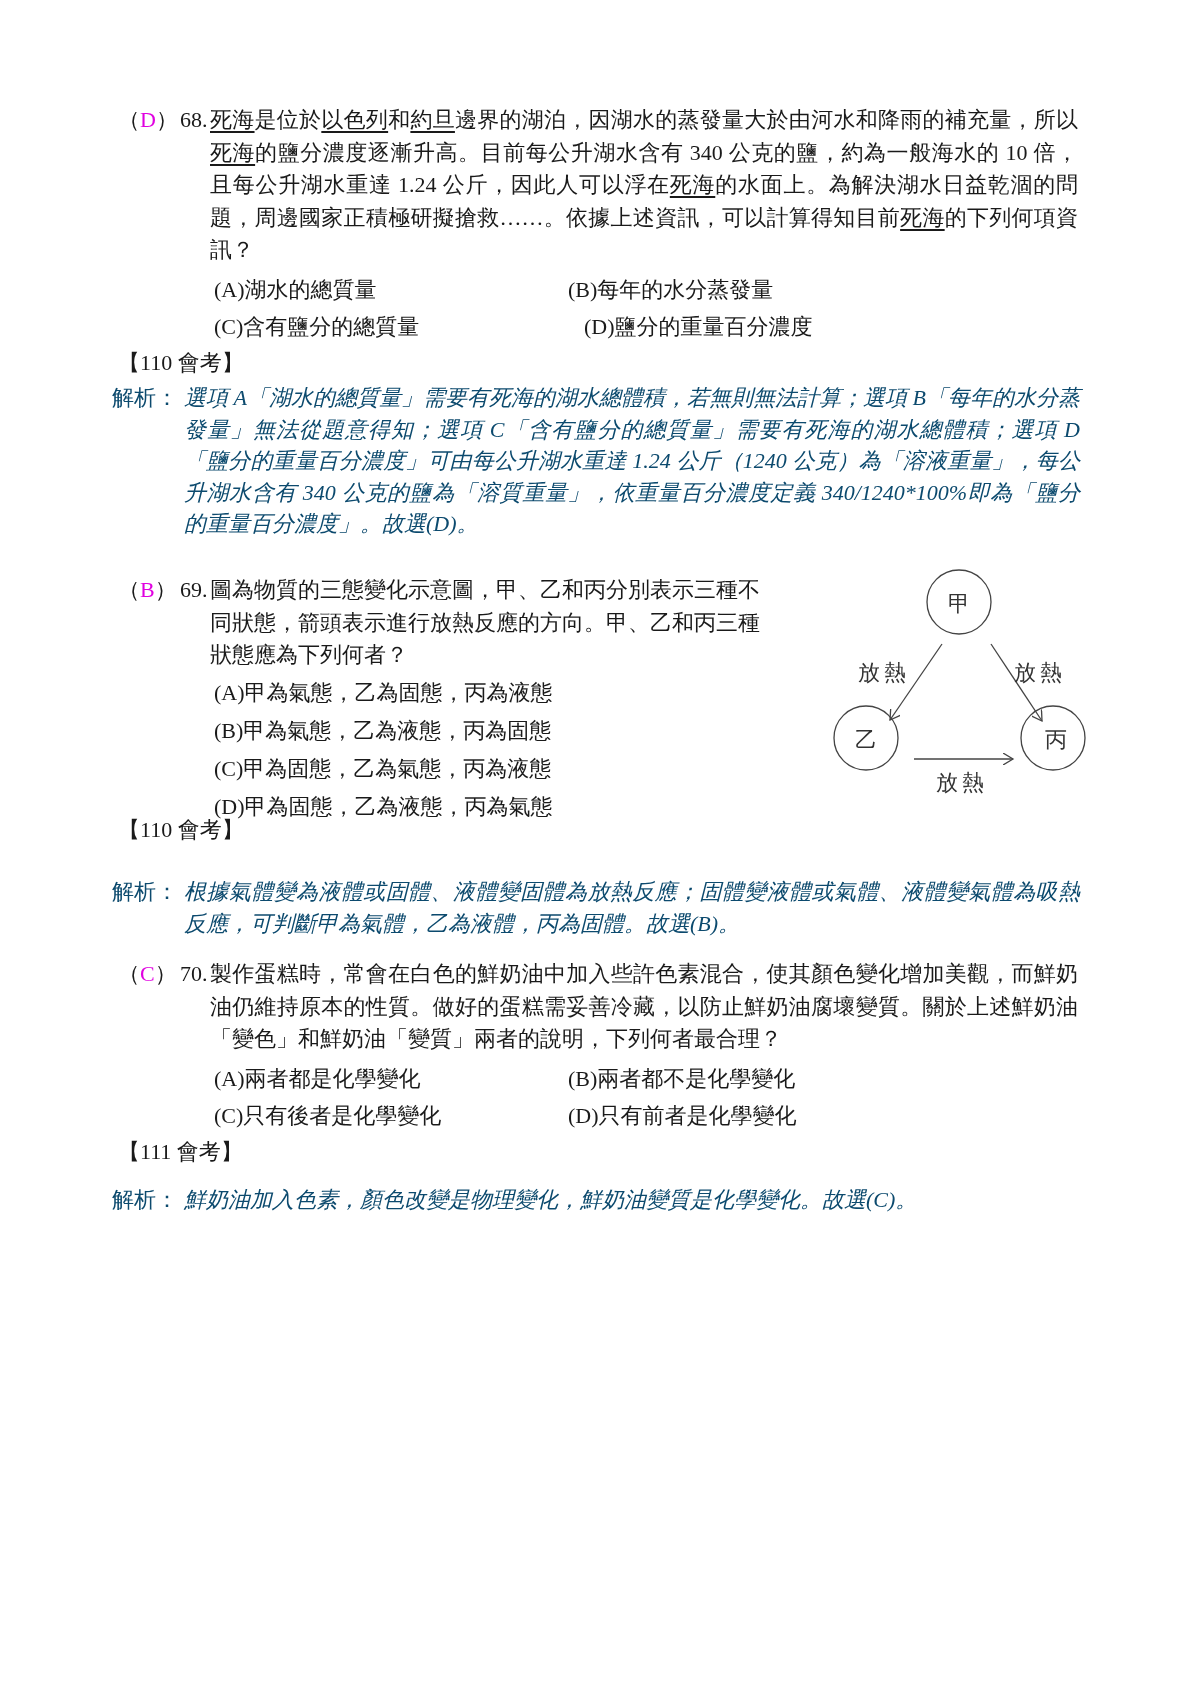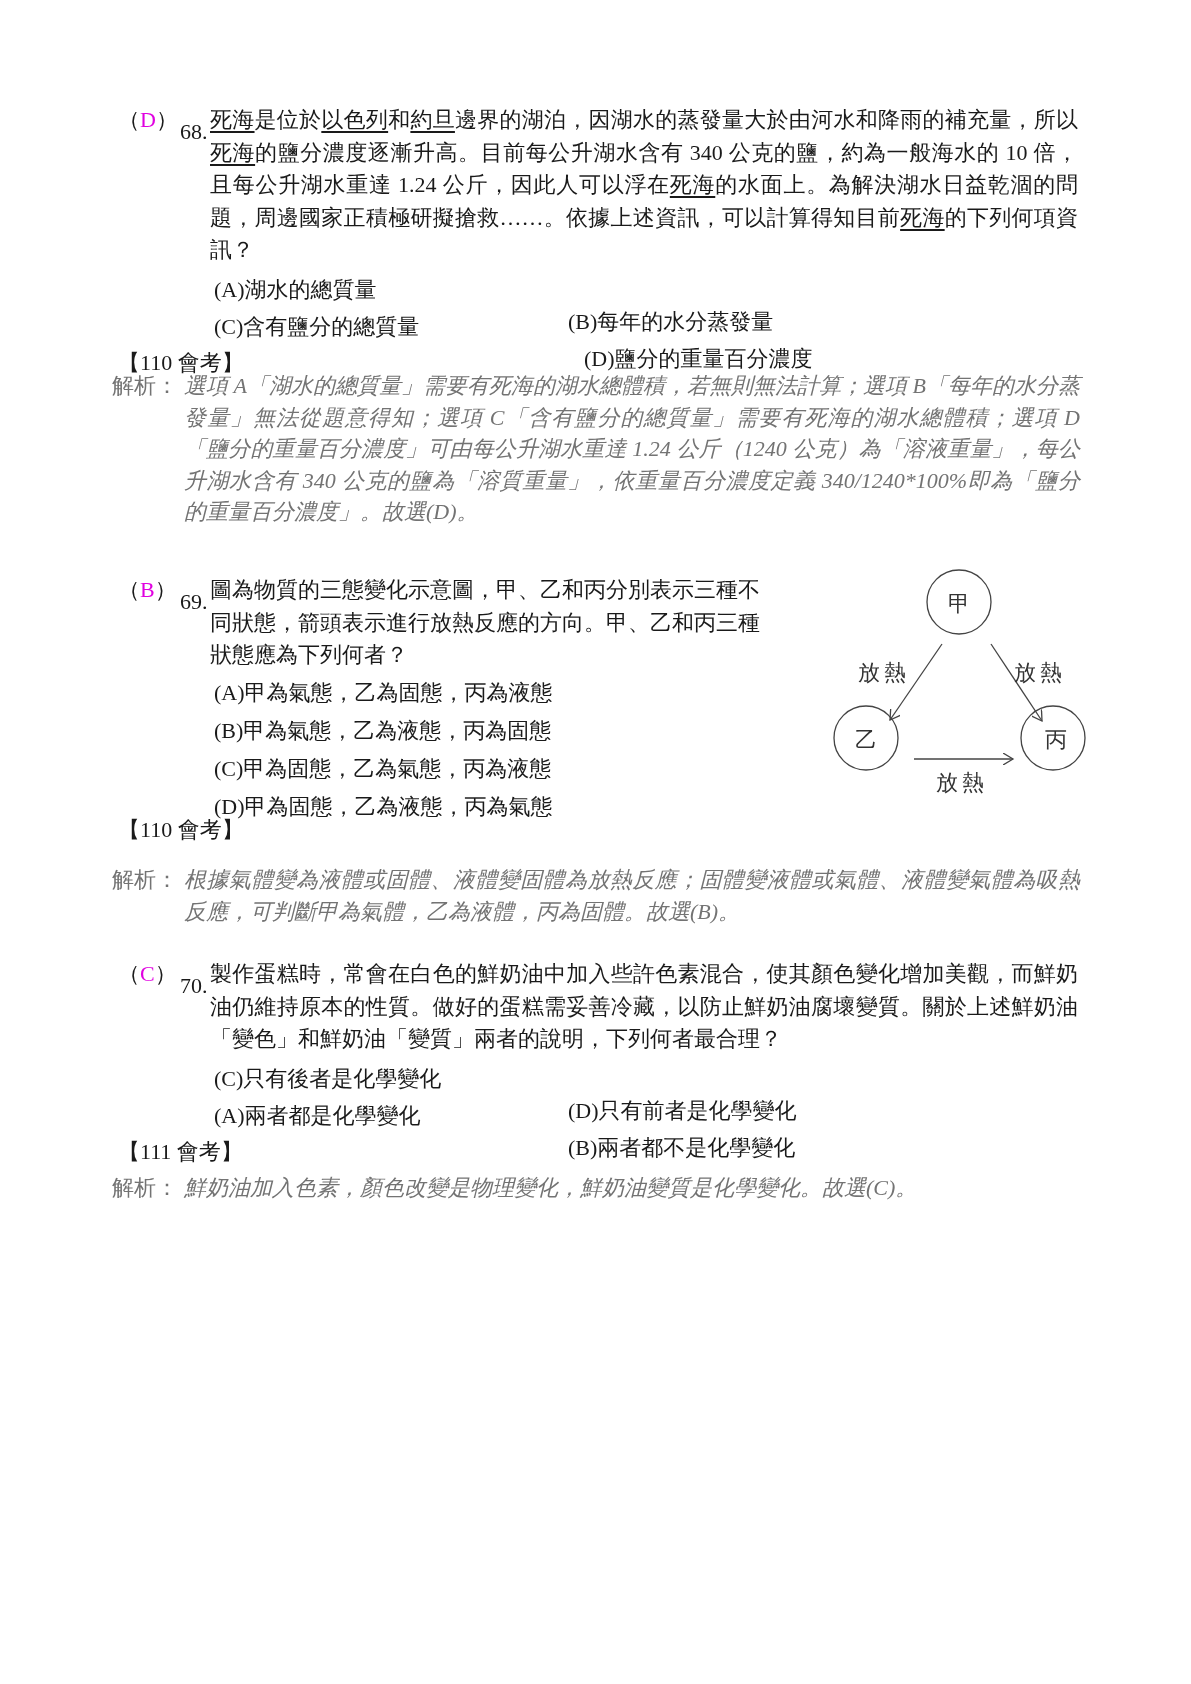--- a/index.html
+++ b/index.html
@@ -6,32 +6,33 @@
   body {
     width: 1191px; height: 1684px; position: relative; overflow: hidden;
     font-family: "Liberation Serif", "DejaVu Serif", serif;
     color: #1a1a1a;
   }
   .page { position: absolute; left: 0; top: 0; width: 1191px; height: 1684px; }
   .q { position: absolute; left: 118px; width: 960px; font-size: 22px; line-height: 32.5px; }
   .q-head { position: relative; padding-left: 92px; }
   .q-ans { position: absolute; left: 0; top: 0; white-space: nowrap; }
   .q-ans .letter { color: #e000e0; }
-  .q-num { position: absolute; left: 62px; top: 12px; }
+  .q-num { position: absolute; left: 62px; top: 0; }
   .q-text { display: block; text-align: justify; }
   .u { text-decoration: underline; text-underline-offset: 4px; }
   .opt-row { height: 37px; line-height: 37px; position: relative; }
   .opt { position: absolute; top: 0; white-space: nowrap; text-align: center; }
-  .opt.col2 { left: 476px; margin-top: 32px; }
+  .opt.col2 { left: 476px; }
   .opt.col1 { left: 96px; }
   .opt-single { height: 38px; line-height: 38px; padding-left: 96px; white-space: nowrap; }
   .source { padding-right: 0; height: 36px; line-height: 36px; }
   .analysis {
     position: absolute; left: 112px; width: 968px; font-size: 22px; line-height: 31.5px;
-    color: #737373;
+    color: #0c4a6e;
+    margin-top: 12px;
   }
   .analysis .label { position: absolute; left: 0; top: 0; }
   .analysis .body { display: block; padding-left: 72px; text-align: justify; font-style: italic; }
   .diagram { position: absolute; left: 828px; top: 568px; width: 270px; height: 230px; }
   .diagram text { font-family: "DejaVu Serif", "Liberation Serif", serif; fill: #333; }
 </style>
 </head>
 <body>
 
 <div class="page">
@@ -104,26 +105,26 @@
   </div>
 
   <div class="q" style="top:958px;">
     <div class="q-head">
       <span class="q-ans">（<span class="letter">C</span>）</span>
       <span class="q-num">70.</span>
       <span class="q-text">製作蛋糕時，常會在白色的鮮奶油中加入些許色素混合，使其顏色變化增加美觀，而鮮奶油仍維持原本的性質。做好的蛋糕需妥善冷藏，以防止鮮奶油腐壞變質。關於上述鮮奶油「變色」和鮮奶油「變質」兩者的說明，下列何者最合理？</span>
     </div>
     <div style="height:4px"></div>
     <div class="opt-row">
+      <span class="opt col1">(A)兩者都是化學變化</span>
+      <span class="opt col2" style="left:450px">(B)兩者都不是化學變化</span>
+    </div>
+    <div class="opt-row">
       <span class="opt col1">(C)只有後者是化學變化</span>
       <span class="opt col2" style="left:450px">(D)只有前者是化學變化</span>
-    </div>
-    <div class="opt-row">
-      <span class="opt col1">(A)兩者都是化學變化</span>
-      <span class="opt col2" style="left:450px">(B)兩者都不是化學變化</span>
     </div>
     <div class="source">【111 會考】</div>
   </div>
 
   <div class="analysis" style="top:1172px;">
     <span class="label">解析：</span>
     <span class="body">鮮奶油加入色素，顏色改變是物理變化，鮮奶油變質是化學變化。故選(C)。</span>
   </div>
 
 </div>

